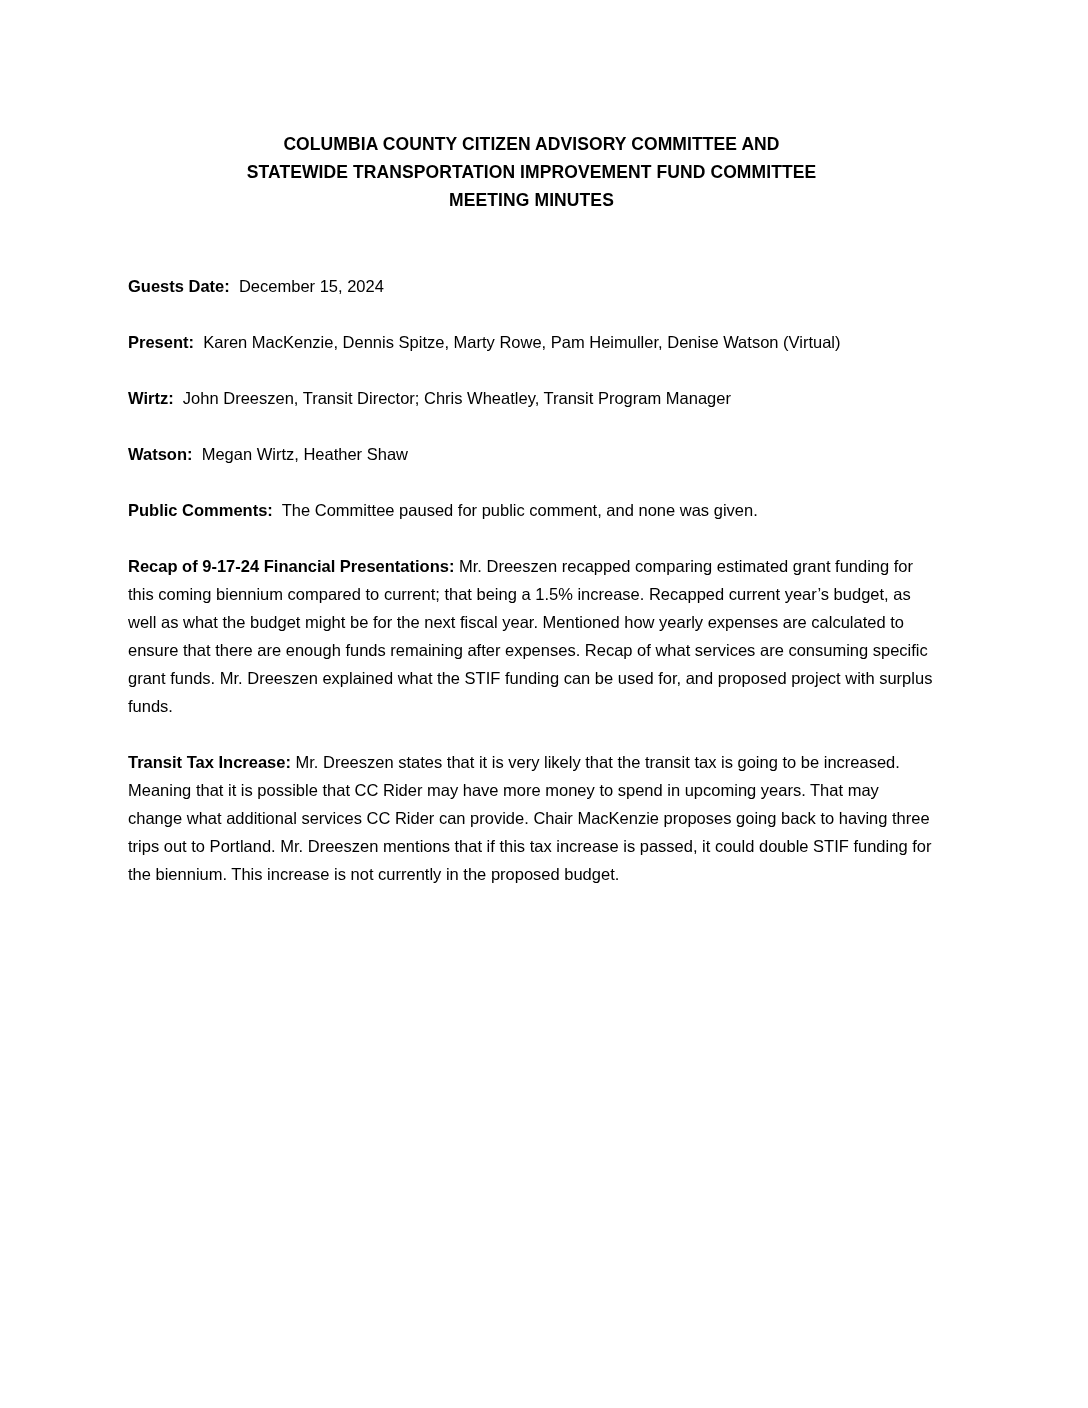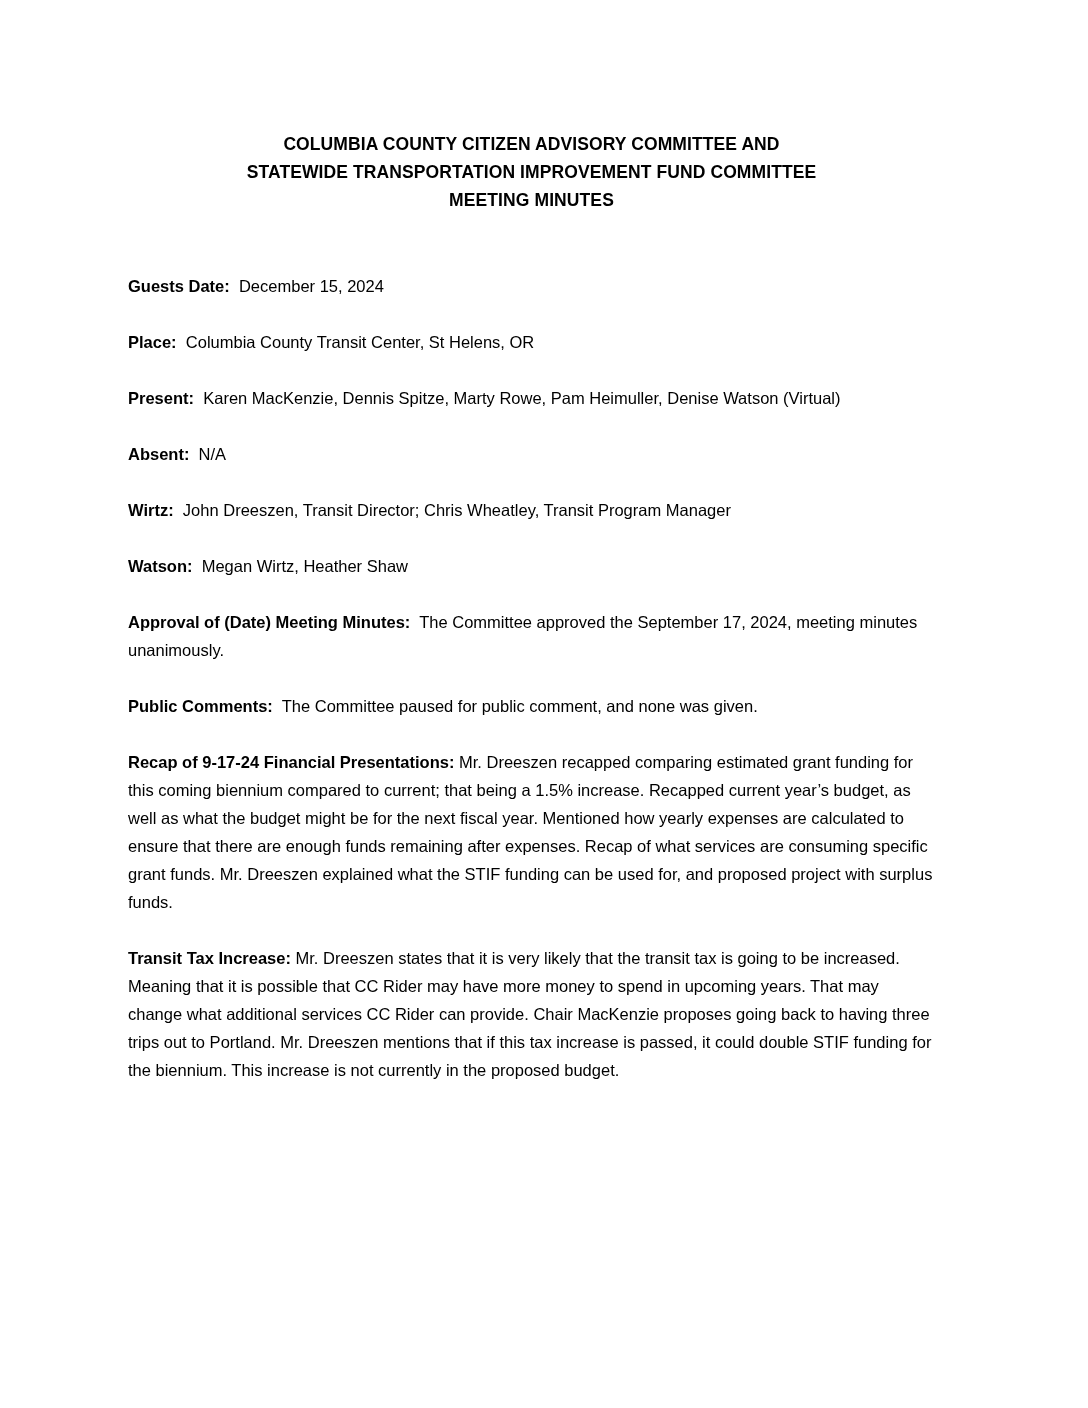--- a/index.html
+++ b/index.html
@@ -47,44 +47,35 @@
     <span class="title-line">COLUMBIA COUNTY CITIZEN ADVISORY COMMITTEE AND</span>
     <span class="title-line">STATEWIDE TRANSPORTATION IMPROVEMENT FUND COMMITTEE</span>
     <span class="title-line">MEETING MINUTES</span>
   </div>
 
   <p class="para">
     <span class="label">Guests Date:</span><span class="text">  December 15, 2024</span>
   </p>
 
 
-  <p class="para">
-    <span class="label">Place:</span><span class="text">  Columbia County Transit Center, St Helens, OR</span>
-  </p>
 
   <p class="para">
     <span class="label">Present:</span><span class="text">  Karen MacKenzie, Dennis Spitze, Marty Rowe, Pam Heimuller, Denise Watson (Virtual)</span>
   </p>
 
-  <p class="para">
-    <span class="label">Absent:</span><span class="text">  N/A</span>
-  </p>
 
   <p class="para">
     <span class="label">Wirtz:</span><span class="text">  John Dreeszen, Transit Director; Chris Wheatley, Transit Program Manager</span>
   </p>
 
   <p class="para">
     <span class="label">Watson:</span><span class="text">  Megan Wirtz, Heather Shaw</span>
   </p>
 
 
-  <p class="para">
-    <span class="label">Approval of (Date) Meeting Minutes:</span><span class="text">  The Committee approved the September 17, 2024, meeting minutes unanimously.</span>
-  </p>
 
   <p class="para">
     <span class="label">Public Comments:</span><span class="text">  The Committee paused for public comment, and none was given.</span>
   </p>
 
   <p class="para">
     <span class="label">Recap of 9-17-24 Financial Presentations:</span><span class="text"> Mr. Dreeszen recapped comparing estimated grant funding for this coming biennium compared to current; that being a 1.5% increase. Recapped current year’s budget, as well as what the budget might be for the next fiscal year. Mentioned how yearly expenses are calculated to ensure that there are enough funds remaining after expenses. Recap of what services are consuming specific grant funds. Mr. Dreeszen explained what the STIF funding can be used for, and proposed project with surplus funds.</span>
   </p>
 
   <p class="para">

